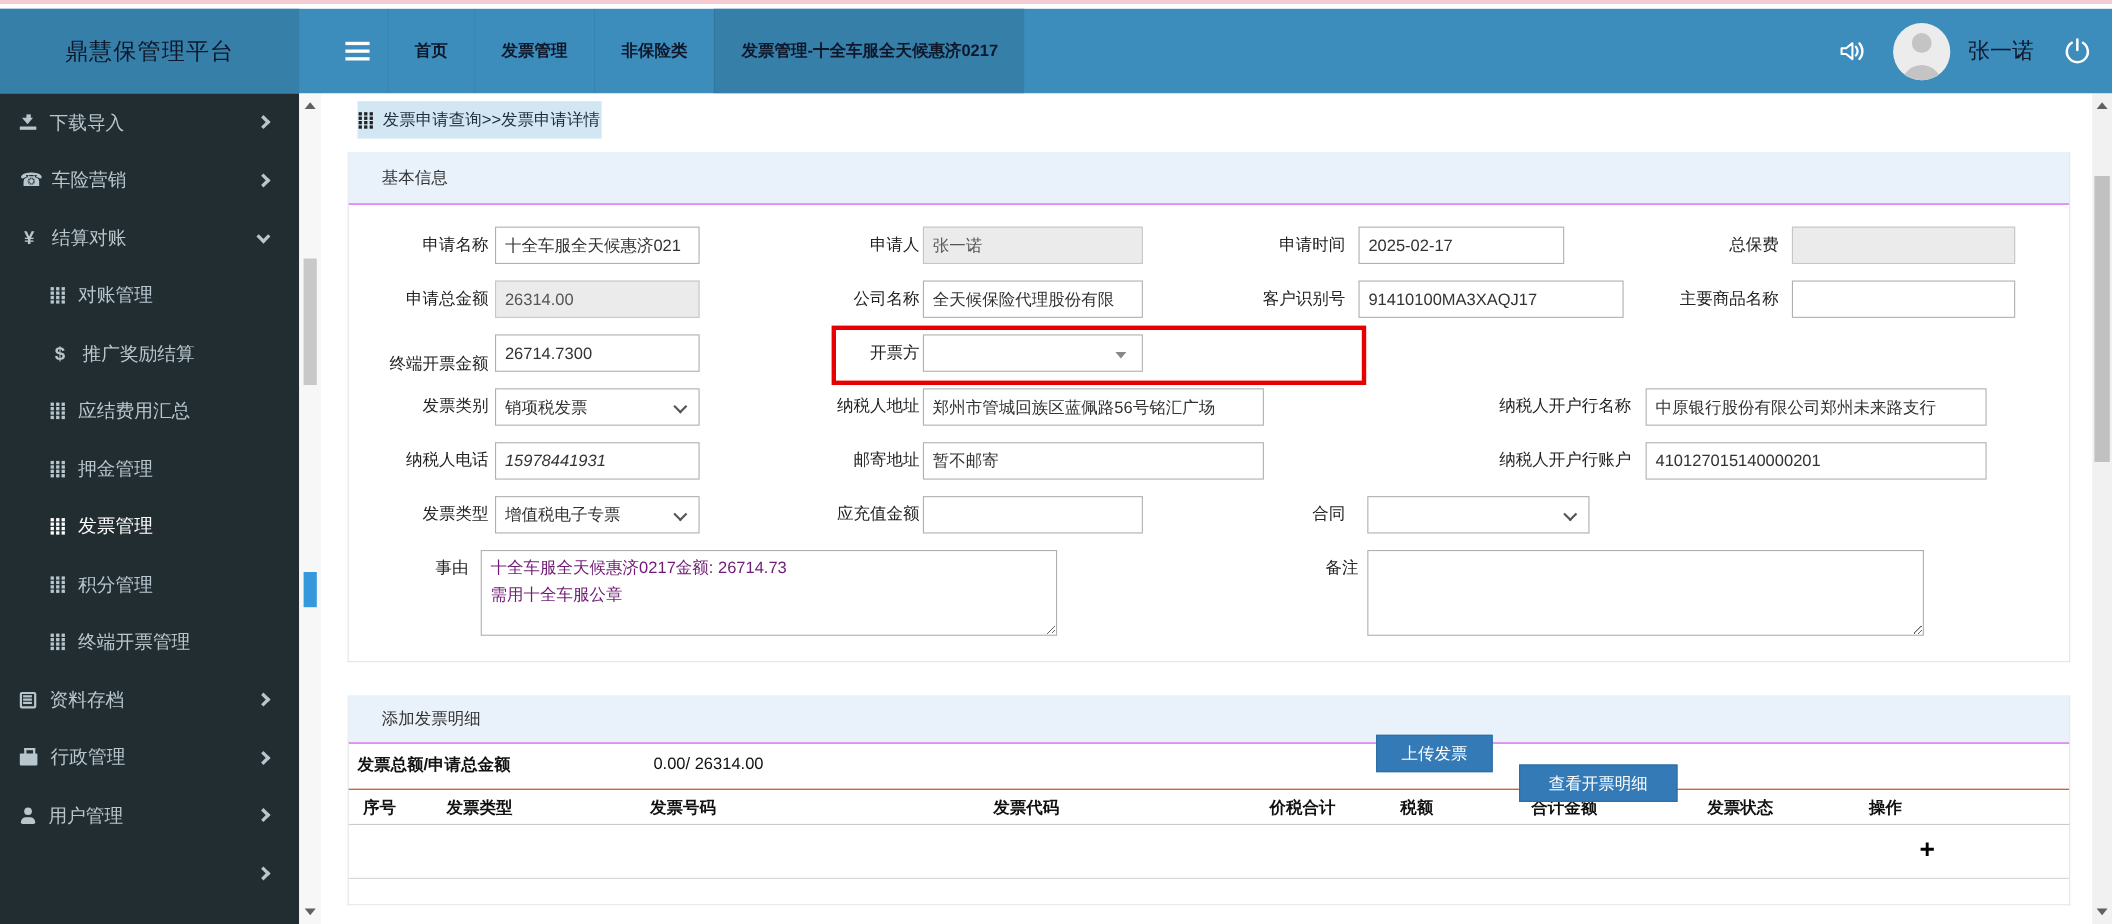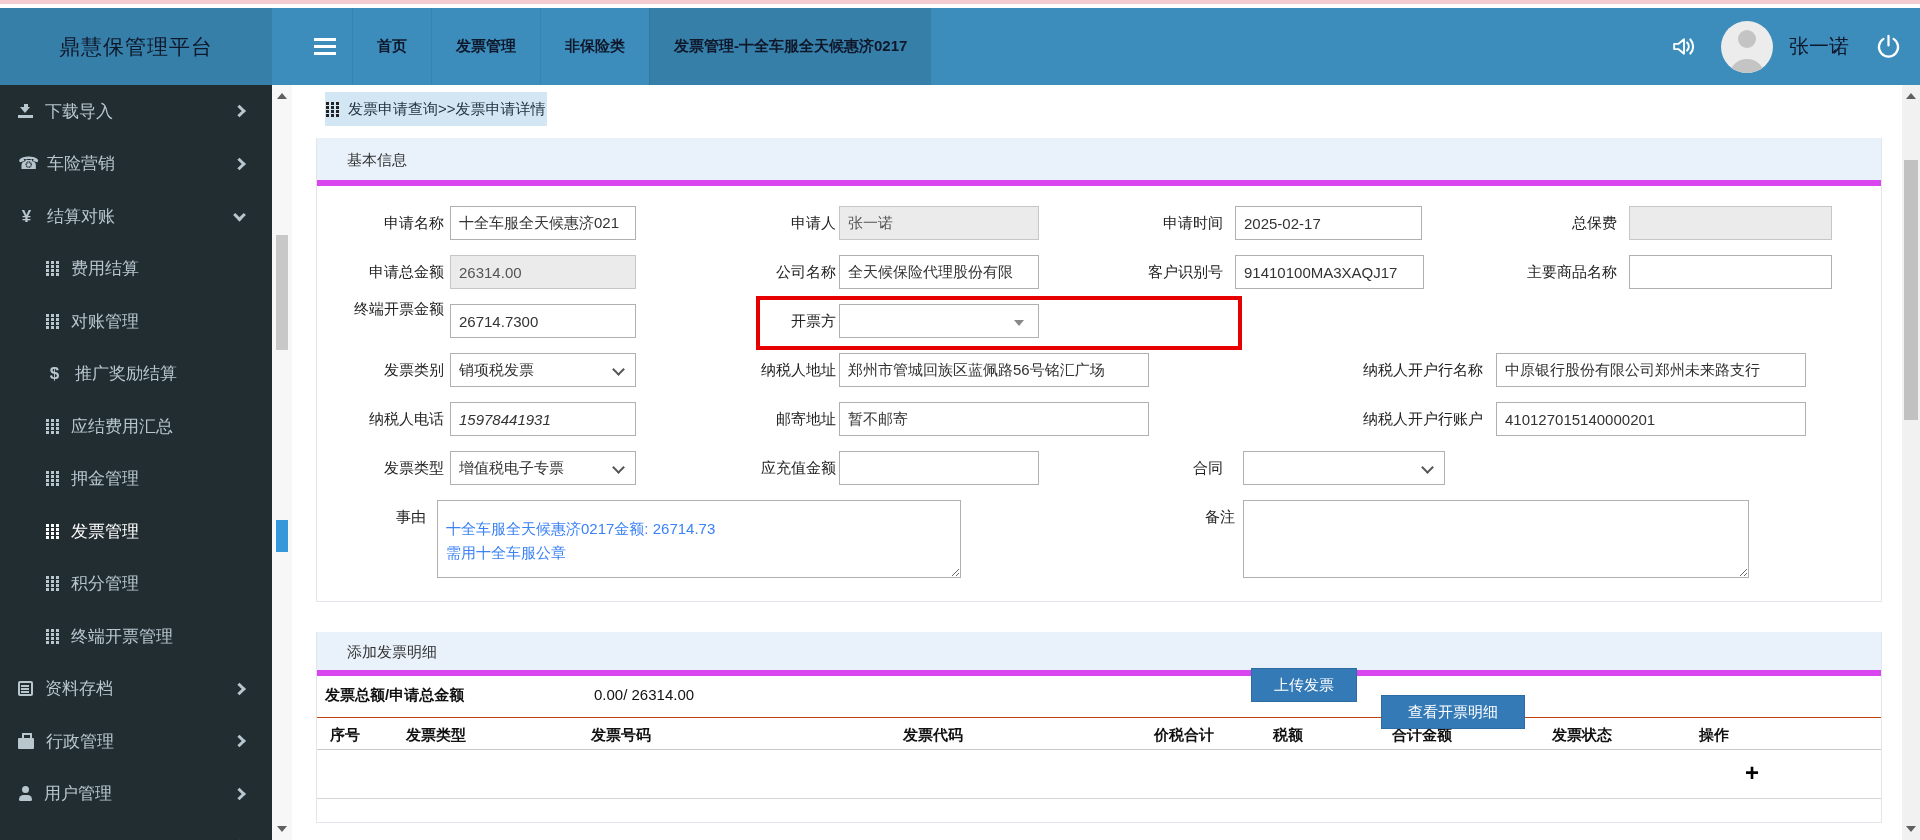--- a/index.html
+++ b/index.html
@@ -76,36 +76,36 @@
   .right-thumb { position:absolute; left:2px; top:75px; width:14px; height:260px; background:#c1c1c1; }
 
   
   .main { flex:1; background:#fff; padding:7px 0 0 24px; position:relative; }
   .breadcrumb { display:inline-flex; align-items:center; gap:9px; margin-left:9px; height:34px;
     padding:0 1px; background:#d3e6f3; color:#1f2d3d; font-size:15px; cursor:default; }
   .breadcrumb .icon-grid { color:#222; }
 
   .panel { width:1566px; border:1px solid #e2e6ea; border-top:none; position:relative; background:#fff; }
   .panel-basic { margin-top:12px; height:464px; }
-  .band { background:#e9f2fb; border-bottom:6px solid #d946ef; padding-left:30px; font-size:15px; color:#333;font-family:Liberation Mono, monospace; }
+  .band { background:#e9f2fb; border-bottom:1px solid #d946ef; padding-left:30px; font-size:15px; color:#333; }
   .panel-basic .band { height:48px; line-height:48px; }
 
   .form-area { position:relative; height:416px; }
   .fl { position:absolute; height:34px; line-height:34px; font-size:15px; color:#222; text-align:right; white-space:nowrap; }
   .fi { position:absolute; height:34px; border:1px solid #b0b0b0; background:#fff; padding:0 8px;
     font-size:15px; color:#333; font-family:inherit; outline:none; }
   .fi.ro { background:#ebebeb; border-color:#c6c6c6; color:#555; }
   .sel { position:absolute; height:34px; border:1px solid #b0b0b0; background:#fff; padding:0 24px 0 8px;
     font-size:15px; color:#333; display:flex; align-items:center; cursor:pointer; }
   .sel::after { content:""; position:absolute; right:12px; top:11px; width:7px; height:7px;
     border-right:2px solid #555; border-bottom:2px solid #555; transform:rotate(45deg); }
   .sel.caret::after { border:none; right:14px; top:15px; width:0; height:0; transform:none;
     border-left:5px solid transparent; border-right:5px solid transparent; border-top:6px solid #888; }
-  .fta { position:absolute; border:1px solid #b0b0b0; font-size:15px; line-height:1.6; color:#3b82f6;
-    padding:16px 8px; font-family:inherit; resize:both; outline:none; }
+  .fta { position:absolute; border:1px solid #b0b0b0; font-size:15px; line-height:1.6; color:#701a75;
+    padding:4px 8px; font-family:inherit; resize:both; outline:none; }
   .red-box { position:absolute; left:439px; top:110px; width:486px; height:54px;
     border:4px solid #e60000; pointer-events:none; z-index:5; }
 
   
   .panel-detail { margin-top:30px; height:191px; }
   .panel-detail .band { height:44px; line-height:44px; }
   .total-label { position:absolute; left:8px; top:54px; font-size:15px; font-weight:700; color:#111; }
   .total-value { position:absolute; left:277px; top:54px; font-size:15px; color:#111; }
   .btn { position:absolute; top:36px; height:34px; background:#337ab7; border:1px solid #2e6da4;
     color:#fff; font-size:15px; font-family:inherit; cursor:pointer; z-index:6; }
@@ -165,24 +165,20 @@
       <span>车险营销</span>
       <span class="chev r"></span>
     </div>
     <div class="side-item">
       <span class="icon-char b">¥</span>
       <span>结算对账</span>
       <span class="chev d"></span>
     </div>
     <div class="side-item sub">
       <span class="icon-grid"></span>
-      <span>费用结算</span>
-    </div>
-    <div class="side-item sub">
-      <span class="icon-grid"></span>
       <span>对账管理</span>
     </div>
     <div class="side-item sub">
       <span class="icon-char b">$</span>
       <span>推广奖励结算</span>
     </div>
     <div class="side-item sub">
       <span class="icon-grid"></span>
       <span>应结费用汇总</span>
     </div>
@@ -248,25 +244,25 @@
         <span class="fl" style="left:756px;top:20px;width:150px">申请时间</span>
         <input class="fi" style="left: 918px; top: 20px; width: 187px;" value="2025-02-17">
         <span class="fl" style="left:1140px;top:20px;width:160px">总保费</span>
         <input class="fi ro" readonly="" style="left: 1312px; top: 20px; width: 203px;" value="">
 
         <span class="fl" style="left:0;top:69px;width:127px">申请总金额</span>
         <input class="fi ro" readonly="" style="left: 133px; top: 69px; width: 186px;" value="26314.00">
         <span class="fl" style="left:379px;top:69px;width:140px">公司名称</span>
         <input class="fi" style="left: 522px; top: 69px; width: 200px;" value="全天候保险代理股份有限">
         <span class="fl" style="left:756px;top:69px;width:150px">客户识别号</span>
-        <input class="fi" style="left: 918px; top: 69px; width: 189px;" value="91410100MA3XAQJ17">
+        <input class="fi" style="left: 918px; top: 69px; width: 241px;" value="91410100MA3XAQJ17">
         <span class="fl" style="left:1140px;top:69px;width:160px">主要商品名称</span>
         <input class="fi" style="left: 1312px; top: 69px; width: 203px;" value="">
 
-        <span class="fl" style="left:0;top:106px;width:127px">终端开票金额</span>
+        <span class="fl" style="left:0;top:128px;width:127px">终端开票金额</span>
         <input class="fi" style="left: 133px; top: 118px; width: 186px;" value="26714.7300">
         <span class="fl" style="left:379px;top:118px;width:140px">开票方</span>
         <div class="sel caret" style="left:522px;top:118px;width:200px">
           <span></span>
         </div>
         <div class="red-box"></div>
 
         <span class="fl" style="left:0;top:167px;width:127px">发票类别</span>
         <div class="sel" style="left:133px;top:167px;width:186px">
           <span>销项税发票</span>

